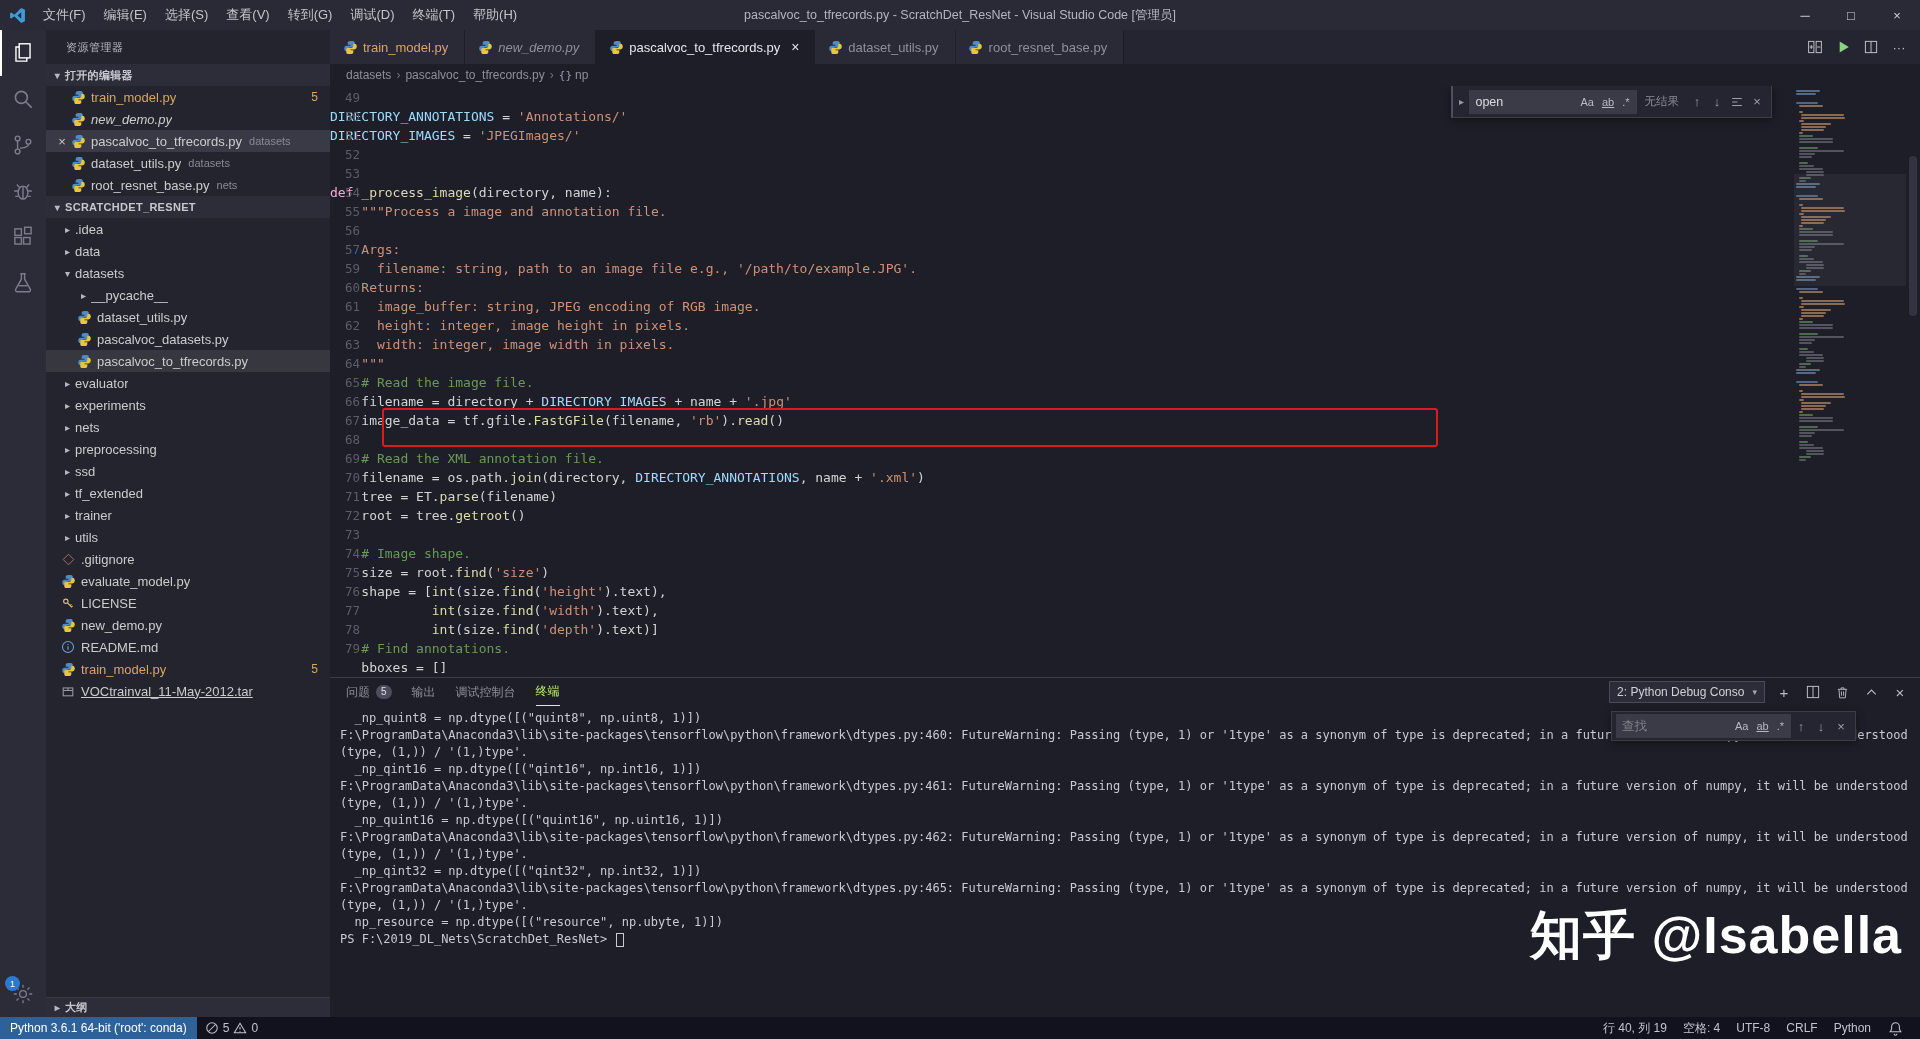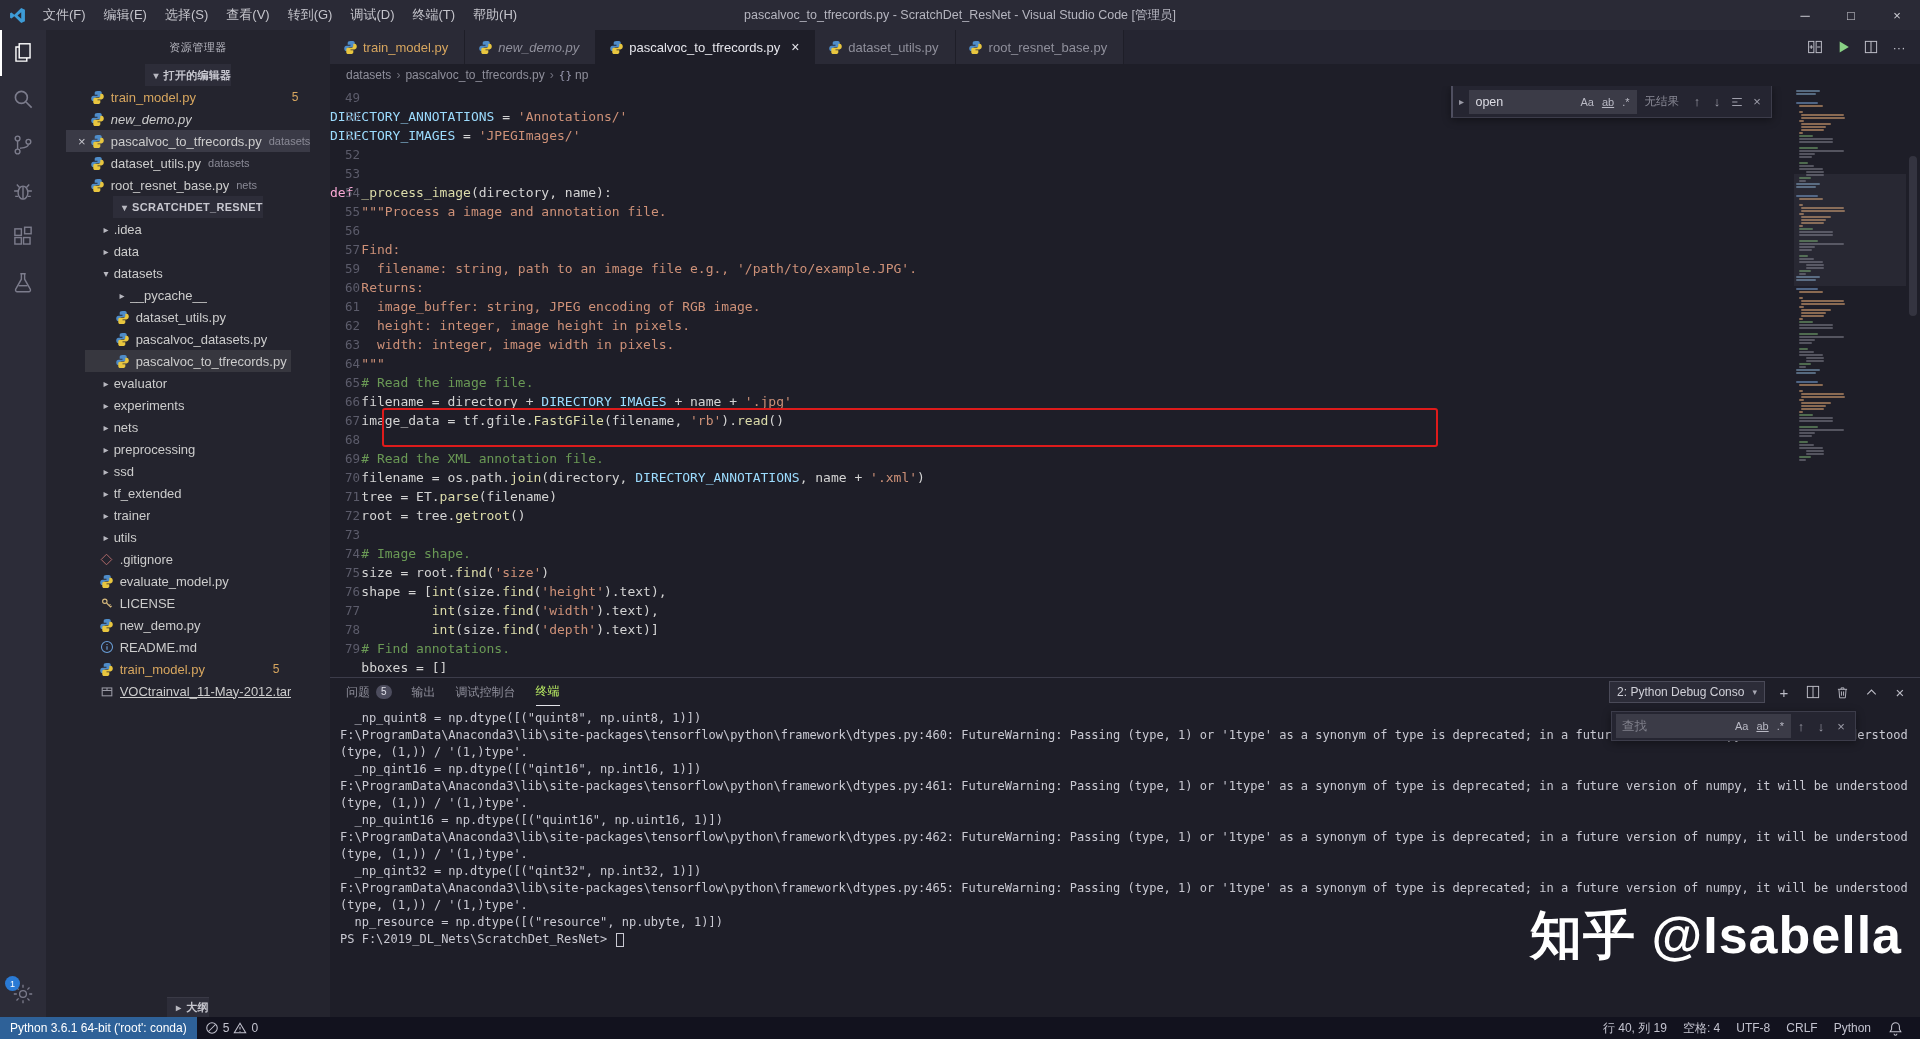--- a/index.html
+++ b/index.html
@@ -16,21 +16,21 @@
   .win-btn{width:46px;display:flex;align-items:center;justify-content:center;font-size:13px;color:#cfcfd6;cursor:pointer;}
 
   
   .activitybar{position:absolute;top:30px;left:0;width:46px;bottom:22px;background:#2c2c38;display:flex;flex-direction:column;align-items:center;z-index:15;}
   .activity-item{width:46px;height:46px;display:flex;align-items:center;justify-content:center;color:#7c7c8c;cursor:pointer;position:relative;}
   .activity-item.active{color:#ffffff;box-shadow:inset 2px 0 0 #ffffff;}
   .activity-spacer{flex:1;}
   .gear-badge{position:absolute;top:5px;left:5px;background:#2a7ad4;color:#fff;border-radius:50%;width:15px;height:15px;font-size:9px;display:flex;align-items:center;justify-content:center;}
 
   
-  .sidebar{position:absolute;top:30px;left:46px;width:284px;bottom:22px;background:#24242e;color:#cccccc;display:flex;flex-direction:column;font-size:13px;overflow:hidden;z-index:14;align-items:center;}
+  .sidebar{position:absolute;top:30px;left:46px;width:284px;bottom:22px;background:#24242e;color:#cccccc;display:flex;flex-direction:column;font-size:13px;overflow:hidden;z-index:14;}
   .sidebar-title{height:34px;line-height:34px;padding-left:20px;font-size:11px;letter-spacing:.5px;color:#b7b7c0;flex:none;}
   .section-header{height:22px;display:flex;align-items:center;font-size:11px;font-weight:bold;letter-spacing:.3px;color:#c7c7cf;background:#2d2d39;padding-left:4px;cursor:pointer;flex:none;}
   .twisty{width:15px;text-align:center;font-size:10px;color:#b8b8c0;flex:none;}
   #open-editors{flex:none;}
   .oe-row{height:22px;display:flex;align-items:center;padding-left:8px;cursor:pointer;}
   .oe-row.active{background:#3a3a46;}
   .oe-close,.oe-close-spacer{width:16px;text-align:center;font-size:13px;color:#c5c5cc;flex:none;}
   .file-ico{width:16px;height:16px;display:inline-flex;align-items:center;justify-content:center;margin-right:5px;flex:none;}
   .oe-label,.tree-label{color:#cccccc;white-space:nowrap;overflow:hidden;}
   .modified{color:#d7a65f;}
@@ -485,21 +485,21 @@
       </div>
     <div class="code-region">
       <div class="code" id="code">
           <div class="code-line"><span class="ln">49</span><span class="lc"><span class="tk-v">DIRECTORY_ANNOTATIONS</span><span class="tk-w"> = </span><span class="tk-s">'Annotations/'</span></span></div>
           <div class="code-line"><span class="ln">50</span><span class="lc"><span class="tk-v">DIRECTORY_IMAGES</span><span class="tk-w"> = </span><span class="tk-s">'JPEGImages/'</span></span></div>
           <div class="code-line"><span class="ln">51</span><span class="lc"></span></div>
           <div class="code-line"><span class="ln">52</span><span class="lc"></span></div>
           <div class="code-line"><span class="ln">53</span><span class="lc"><span class="tk-k">def </span><span class="tk-f">_process_image</span><span class="tk-w">(directory, name):</span></span></div>
           <div class="code-line"><span class="ln">54</span><span class="lc"><span class="tk-s">    """Process a image and annotation file.</span></span></div>
           <div class="code-line"><span class="ln">55</span><span class="lc"></span></div>
-          <div class="code-line"><span class="ln">56</span><span class="lc"><span class="tk-s">    Find:</span></span></div>
+          <div class="code-line"><span class="ln">56</span><span class="lc"><span class="tk-s">    Args:</span></span></div>
           <div class="code-line"><span class="ln">57</span><span class="lc"><span class="tk-s">      filename: string, path to an image file e.g., '/path/to/example.JPG'.</span></span></div>
           <div class="code-line"><span class="ln">59</span><span class="lc"><span class="tk-s">    Returns:</span></span></div>
           <div class="code-line"><span class="ln">60</span><span class="lc"><span class="tk-s">      image_buffer: string, JPEG encoding of RGB image.</span></span></div>
           <div class="code-line"><span class="ln">61</span><span class="lc"><span class="tk-s">      height: integer, image height in pixels.</span></span></div>
           <div class="code-line"><span class="ln">62</span><span class="lc"><span class="tk-s">      width: integer, image width in pixels.</span></span></div>
           <div class="code-line"><span class="ln">63</span><span class="lc"><span class="tk-s">    """</span></span></div>
           <div class="code-line"><span class="ln">64</span><span class="lc"><span class="tk-c">    # Read the image file.</span></span></div>
           <div class="code-line"><span class="ln">65</span><span class="lc"><span class="tk-w">    filename = directory + </span><span class="tk-v">DIRECTORY_IMAGES</span><span class="tk-w"> + name + </span><span class="tk-s">'.jpg'</span></span></div>
           <div class="code-line"><span class="ln">66</span><span class="lc"><span class="tk-w">    image_data = tf.gfile.</span><span class="tk-f">FastGFile</span><span class="tk-w">(filename, </span><span class="tk-s">'rb'</span><span class="tk-w">).</span><span class="tk-f">read</span><span class="tk-w">()</span></span></div>
           <div class="code-line"><span class="ln">67</span><span class="lc"></span></div>

